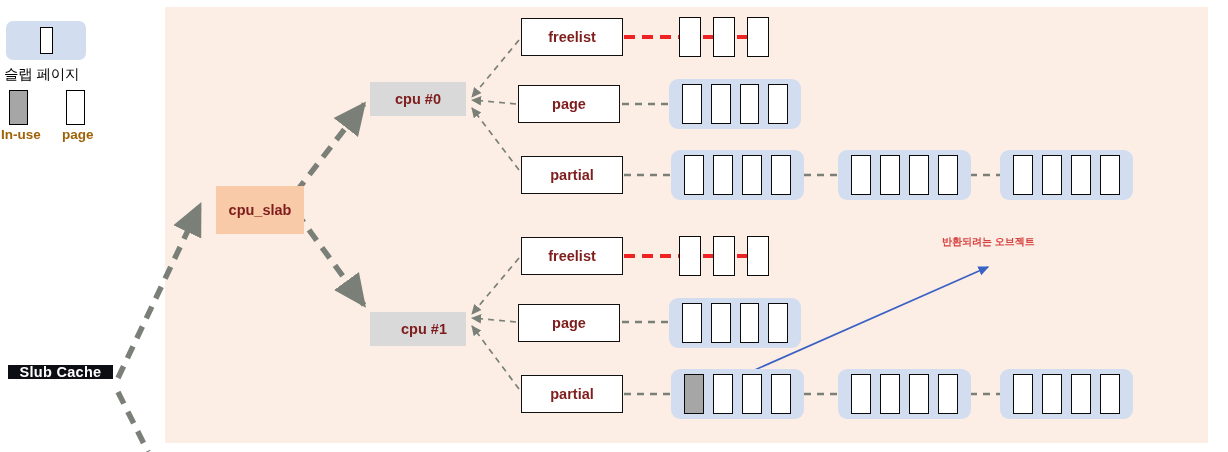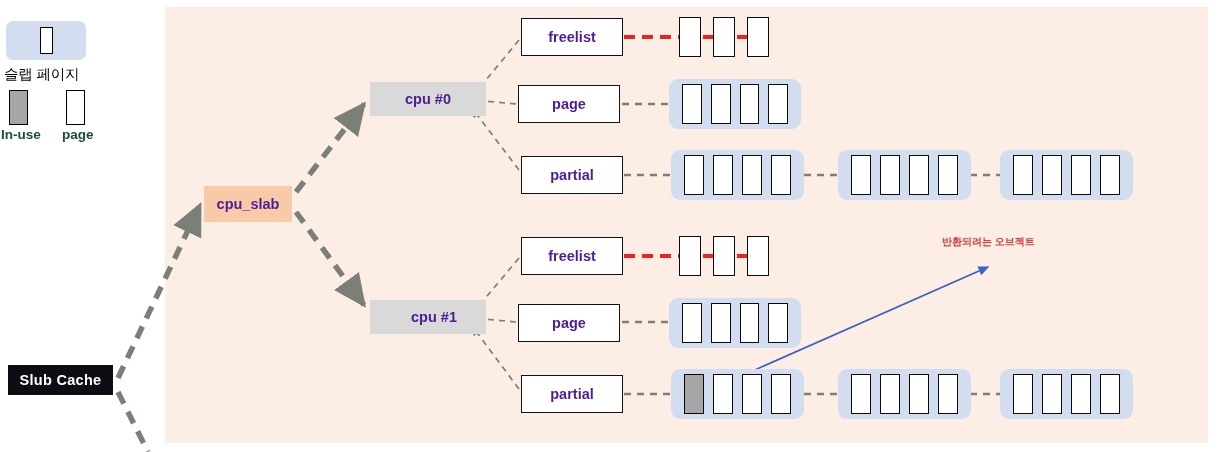--- a/index.html
+++ b/index.html
@@ -22,50 +22,50 @@
     background:#d3ddf0;border-radius:7px;
     display:flex;align-items:center;justify-content:center;gap:4px;
   }
   .legend-slab .obj{width:13px;height:27px;background:#ffffff;border:1.5px solid #000;}
   .legend-caption{
     position:absolute;left:4px;top:65px;width:110px;
     font-size:14.5px;font-weight:normal;color:#000;letter-spacing:-0.2px;
   }
   .legend-sw{position:absolute;top:90px;}
   .legend-sw .sw-box{width:17px;height:33px;border:1.5px solid #000;}
-  .legend-sw .sw-label{font-size:13.5px;font-weight:bold;color:#14532d;margin-top:2px;text-align:left;}
+  .legend-sw .sw-label{font-size:13.5px;font-weight:bold;color:#a16207;margin-top:2px;text-align:left;}
   .lg-inuse{left:9px;}
   .lg-inuse .sw-box{background:#a6a6a6;}
   .lg-inuse .sw-label{margin-left:-8px;}
   .lg-free{left:66px;}
   .lg-free .sw-box{background:#ffffff;}
   .lg-free .sw-label{margin-left:-4px;}
 
   
   .slub-cache{
-    position:absolute;left:8px;top:365px;width:105px;height:30px;
+    position:absolute;left:8px;top:365px;width:105px;height:14px;
     background:#0d0d14;color:#ffffff;
     display:flex;align-items:center;justify-content:center;
     font-size:14.5px;font-weight:bold;letter-spacing:0.3px;
   }
 
   
   .node{
     position:absolute;display:flex;align-items:center;justify-content:center;
-    font-size:14.5px;font-weight:bold;color:#4c1d95;box-sizing:border-box;
+    font-size:14.5px;font-weight:bold;color:#7f1d1d;box-sizing:border-box;
   }
   .node-cpuslab{
-    left:204px;top:186px;width:88px;height:36px;
+    left:216px;top:186px;width:88px;height:48px;
     background:#f8caa7;
   }
   .node-cpu{
-    width:116px;height:34px;background:#d9d9d9;
+    width:96px;height:34px;background:#d9d9d9;
   }
   .node-cpu0{left:370px;top:82px;}
-  .node-cpu1{left:370px;top:300px;padding-left:12px;}
+  .node-cpu1{left:370px;top:312px;padding-left:12px;}
   .node-field{
     width:102px;height:38px;background:#ffffff;border:1.2px solid #111;
   }
   .f-fl0{left:521px;top:18px;}
   .f-pg0{left:518px;top:85px;}
   .f-pt0{left:521px;top:156px;}
   .f-fl1{left:521px;top:237px;}
   .f-pg1{left:518px;top:304px;}
   .f-pt1{left:521px;top:375px;}
 

